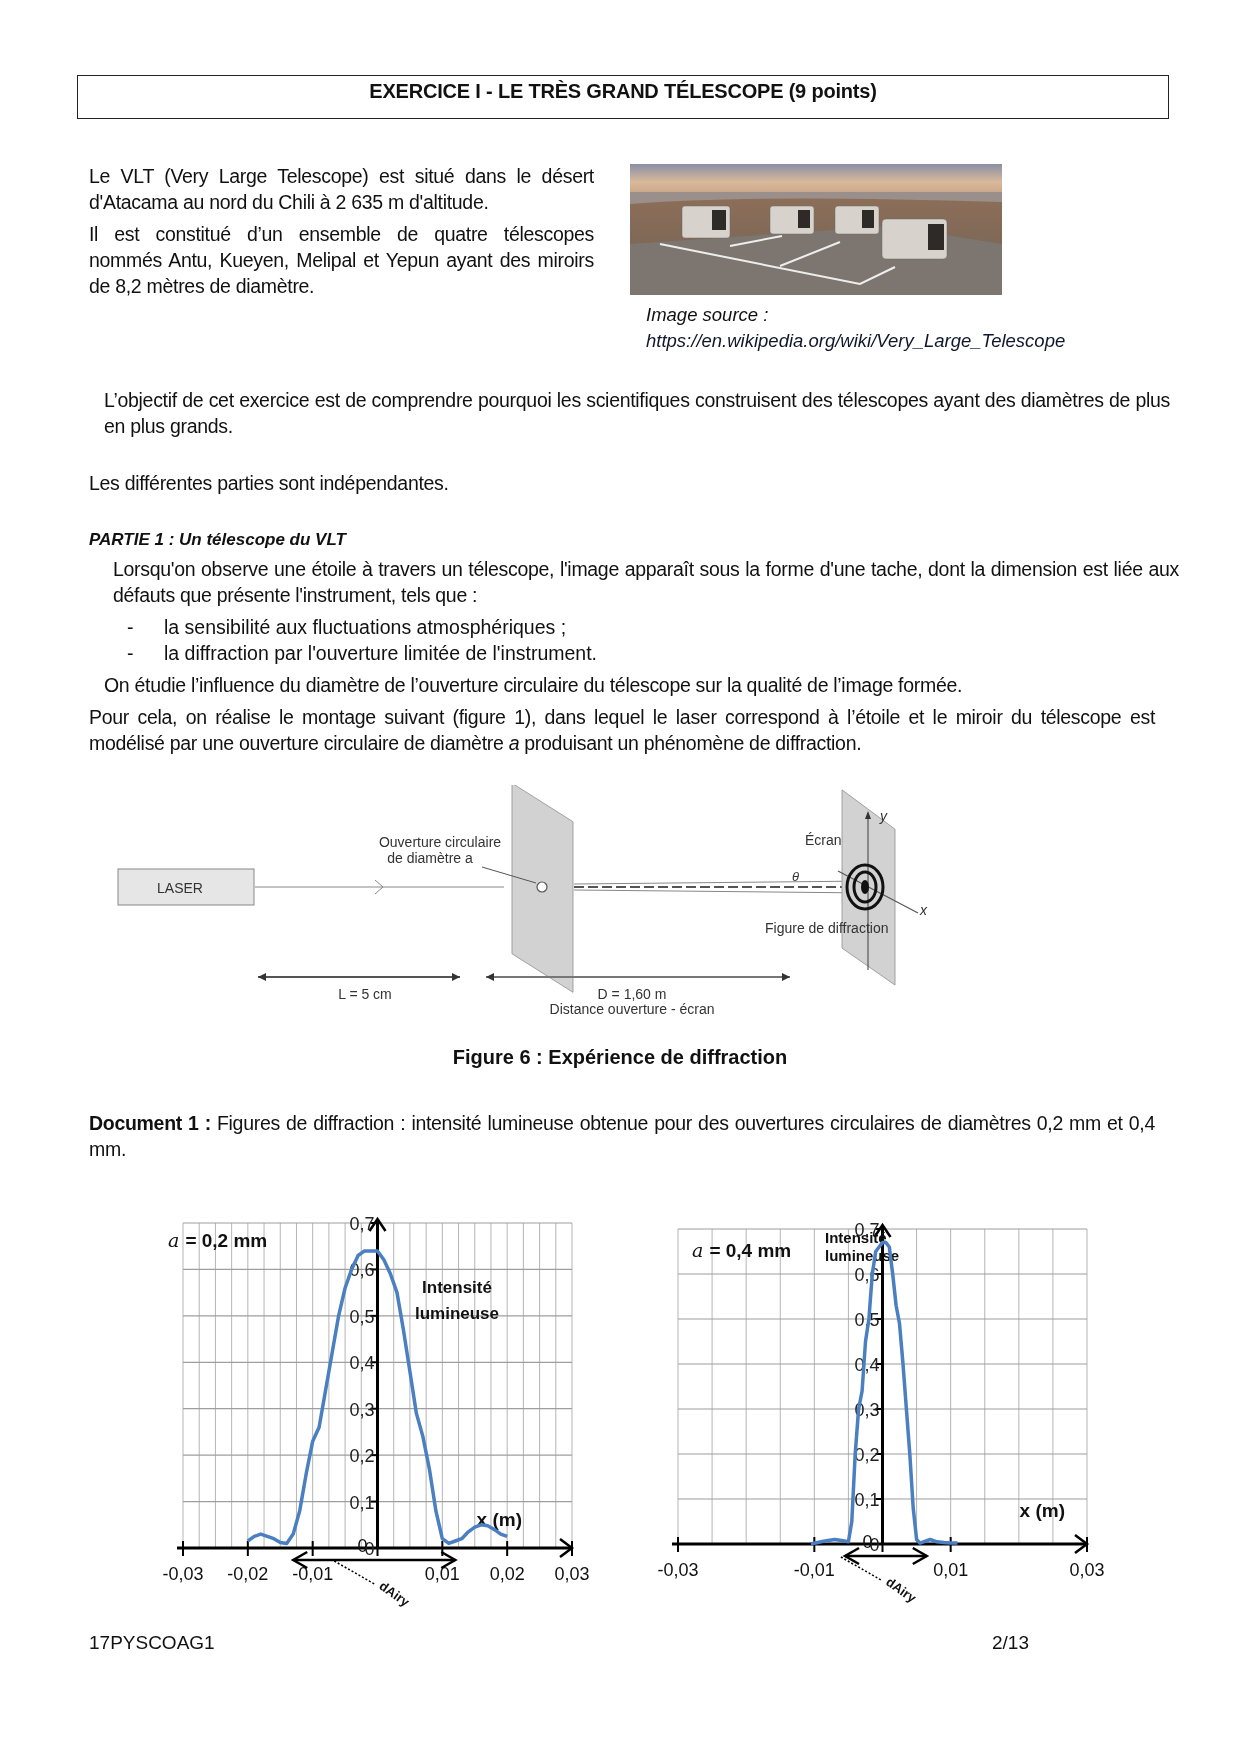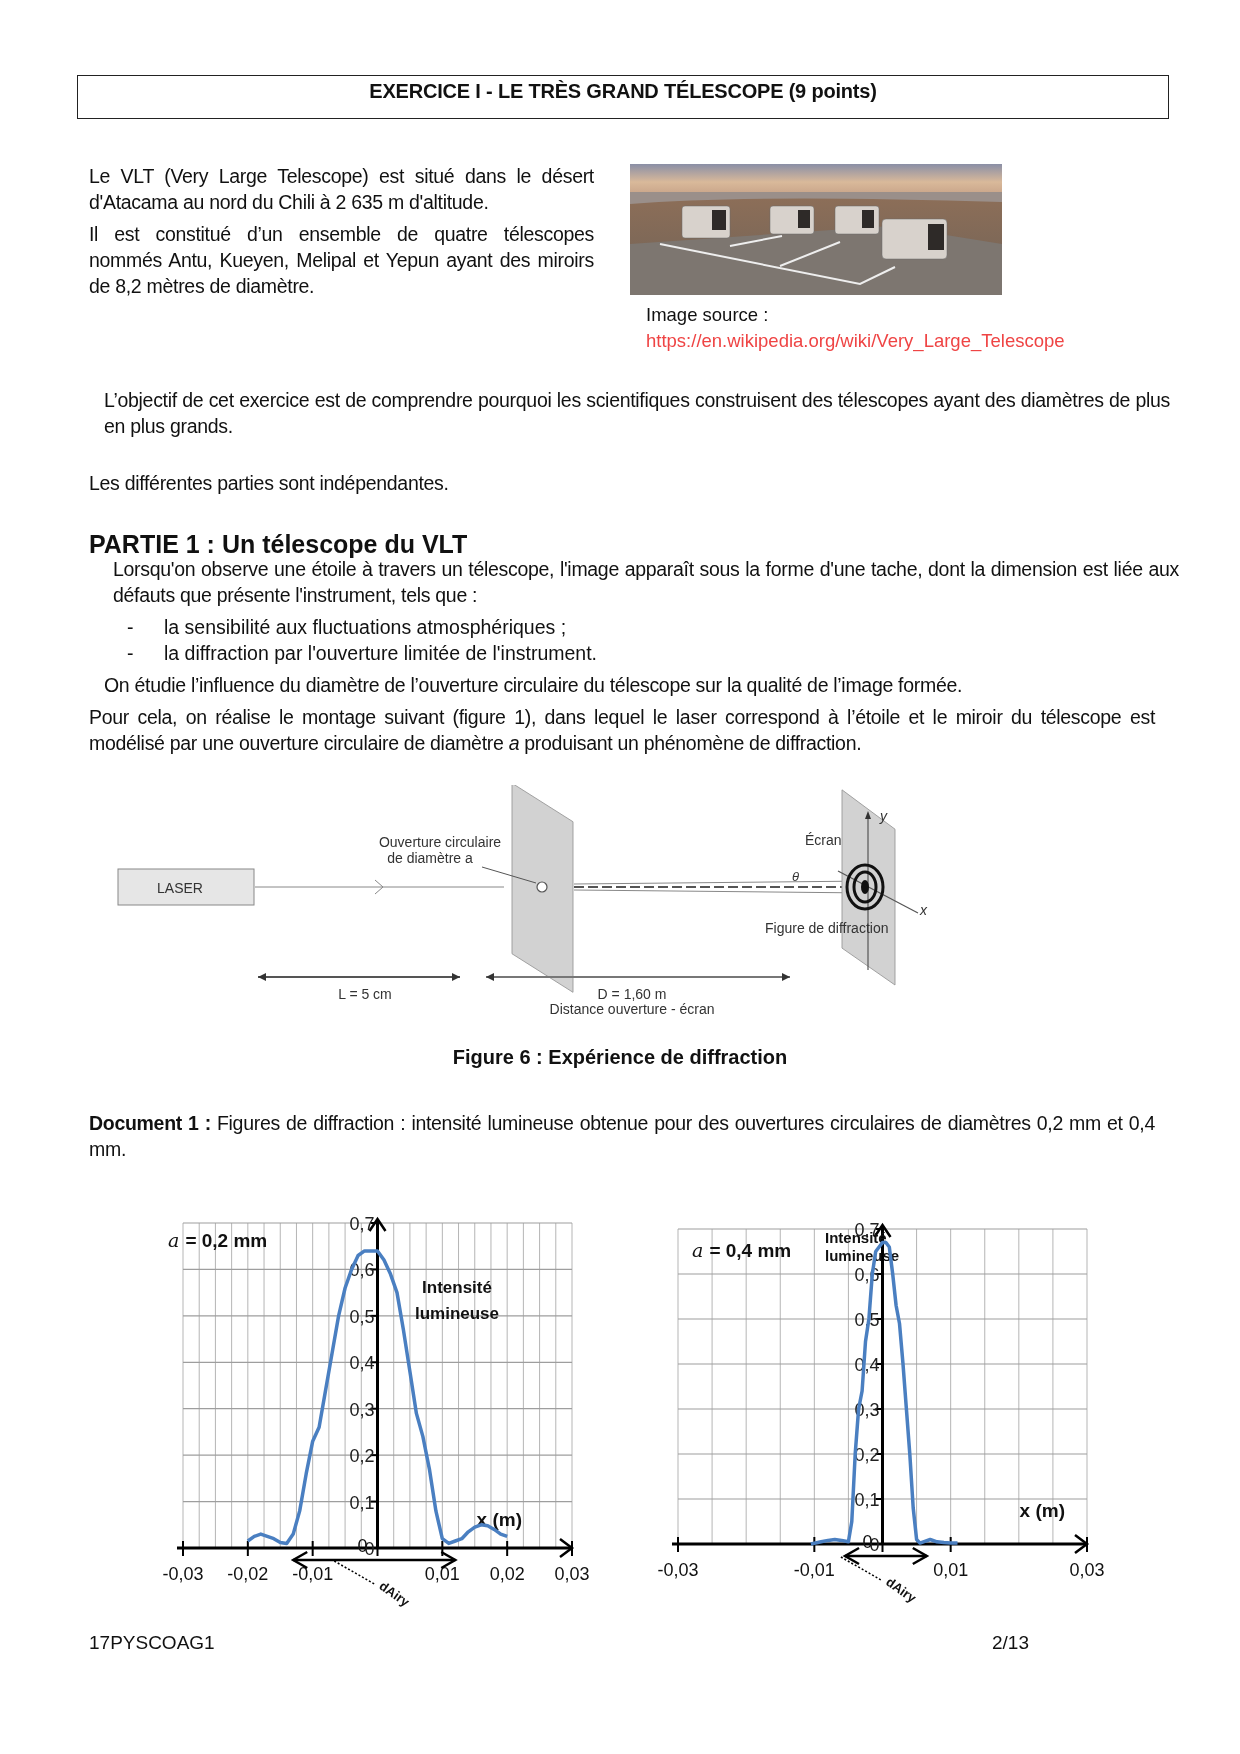--- a/index.html
+++ b/index.html
@@ -3,25 +3,25 @@
 <meta charset="utf-8">
 <style>
   html, body { margin: 0; padding: 0; background: #ffffff; }
   body { width: 1240px; height: 1754px; position: relative; font-family: "Liberation Sans", sans-serif; color: #111; overflow: hidden; }
   .abs { position: absolute; }
   .title-box { left: 77px; top: 75px; width: 1092px; height: 44px; border: 1.5px solid #222; box-sizing: border-box; text-align: center; font-weight: bold; font-size: 20px; line-height: 30px; letter-spacing: -0.2px; }
   .para { font-size: 19.5px; line-height: 26px; text-align: justify; letter-spacing: -0.3px; }
   .intro { left: 89px; top: 163px; width: 517px; }
   .intro p { margin: 0 12px 6px 0; }
   .photo { left: 630px; top: 164px; width: 372px; height: 131px; overflow: hidden; background: #8a7b6c; }
-  .caption-src { left: 646px; top: 302px; font-size: 18.5px; line-height: 26px; }
-  .caption-src .link { color: #ef4444; }
+  .caption-src { left: 646px; top: 302px; font-size: 18.5px; font-style: italic; line-height: 26px; }
+  .caption-src .link { color: #0f172a; }
   .objective { left: 89px; top: 387px; width: 1066px; margin-left: 15px; }
   .indep { left: 89px; top: 470px; }
-  .part-title { left: 89px; top: 530px; font-weight: bold; font-size: 25px; }
+  .part-title { left: 89px; top: 530px; font-weight: bold; font-size: 17px; font-style: italic; }
   .part-body { left: 89px; top: 556px; width: 1066px; margin-left: 24px; }
   .bullets { left: 89px; top: 614px; width: 1066px; font-size: 19.5px; line-height: 26px; }
   .bullets .b { position: relative; padding-left: 75px; }
   .bullets .dash { position: absolute; left: 38px; }
   .etudie { left: 89px; top: 672px; width: 1066px; margin-left: 15px; }
   .pour { left: 89px; top: 704px; width: 1066px; }
   .fig-caption { left: 0; width: 1240px; top: 1046px; text-align: center; font-weight: bold; font-size: 20px; }
   .doc1 { left: 89px; top: 1110px; width: 1066px; }
   .footer-left { left: 89px; top: 1632px; font-size: 19px; }
   .footer-right { left: 992px; top: 1632px; font-size: 19px; }

